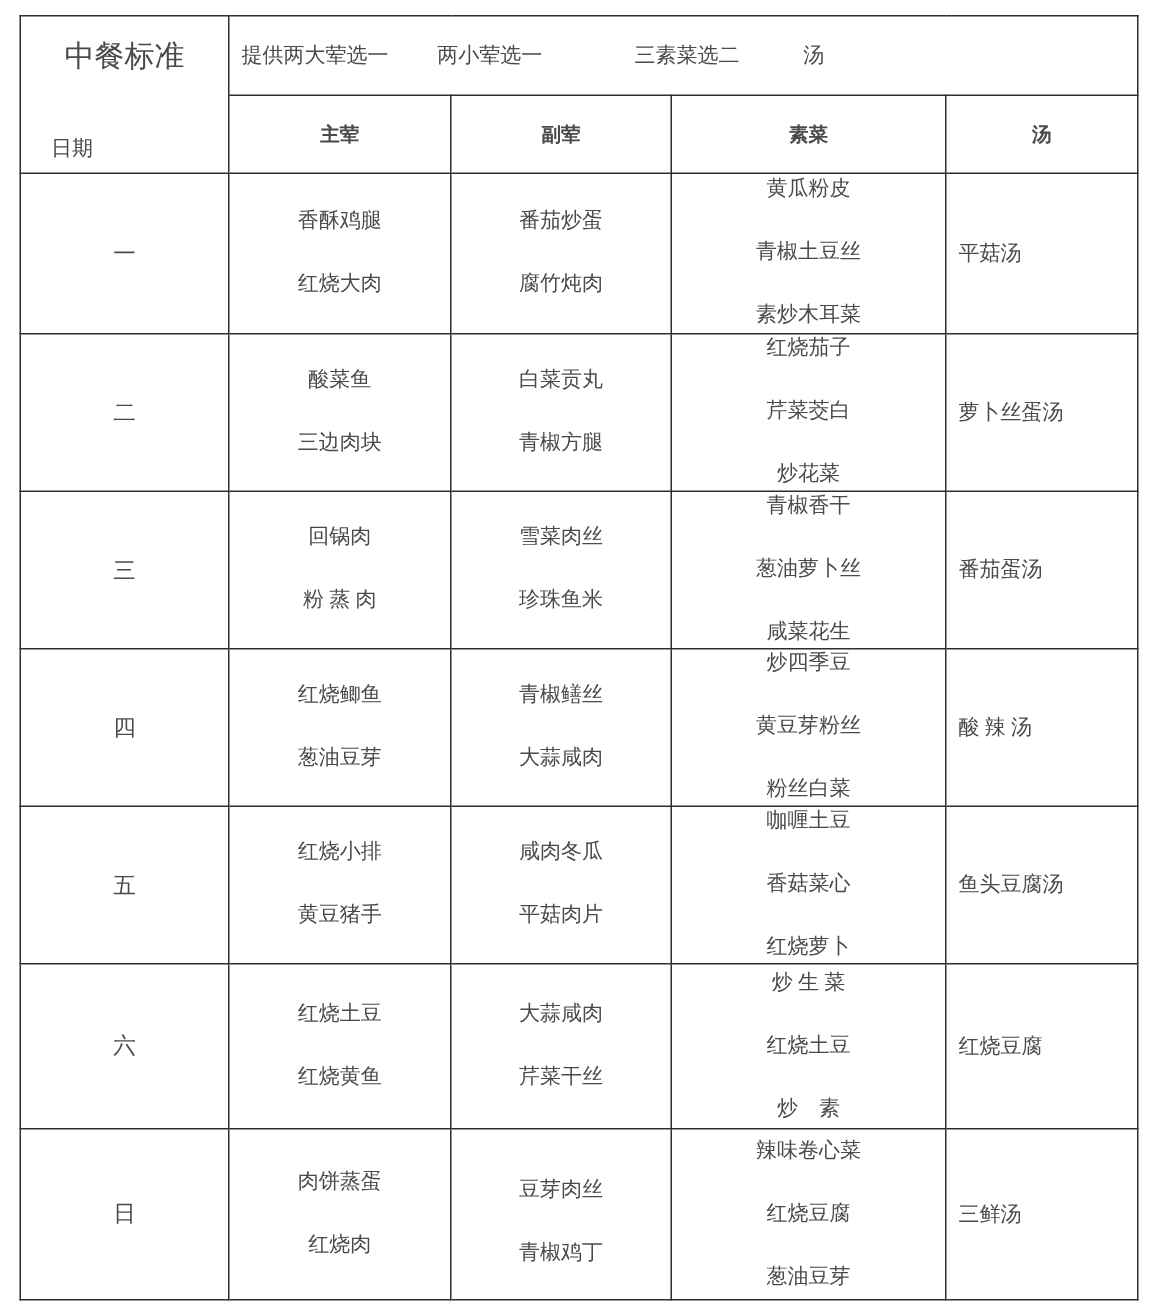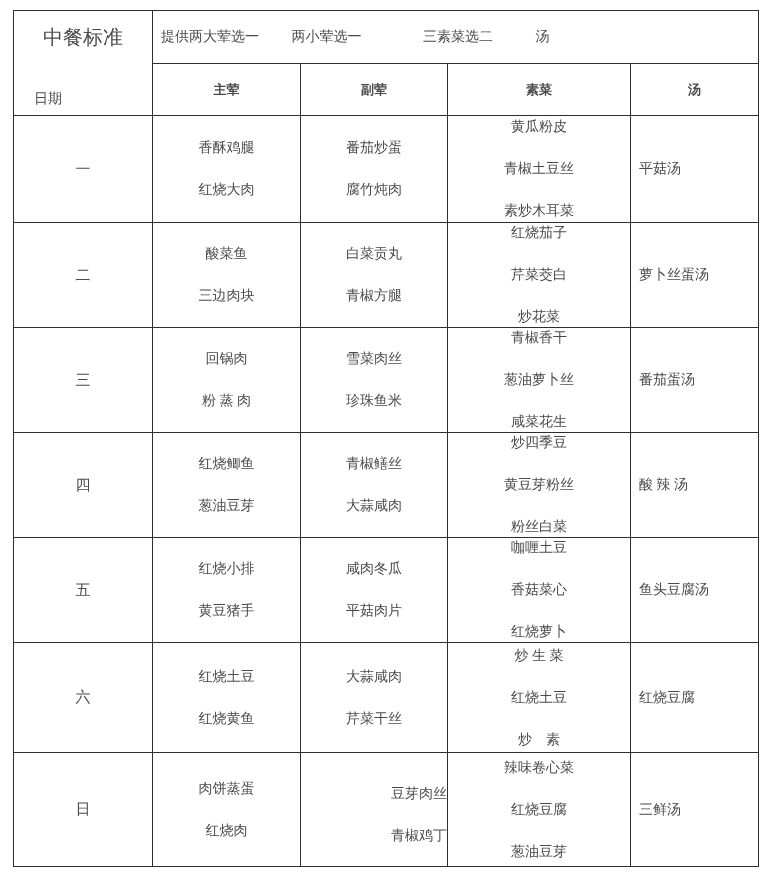--- a/index.html
+++ b/index.html
@@ -51,21 +51,21 @@
   td.day { text-align: center; font-size: 15px; }
 
   
   td.dishes { text-align: center; }
   .lines {
     display: flex; flex-direction: column;
     align-items: center; justify-content: center;
     gap: 24px; height: 100%;
   }
   .lines div { line-height: 18px; white-space: pre; }
-  td.valign-top .lines { justify-content: flex-start; padding-top: 10px; align-items: flex-end; }
+  td.valign-top .lines { justify-content: flex-start; padding-top: 10px; }
 
   
   td.soup { text-align: left; padding-left: 8px; white-space: pre; }
 </style>
 </head>
 <body>
 
 <table class="menu">
   <colgroup>
     <col style="width:139px">

